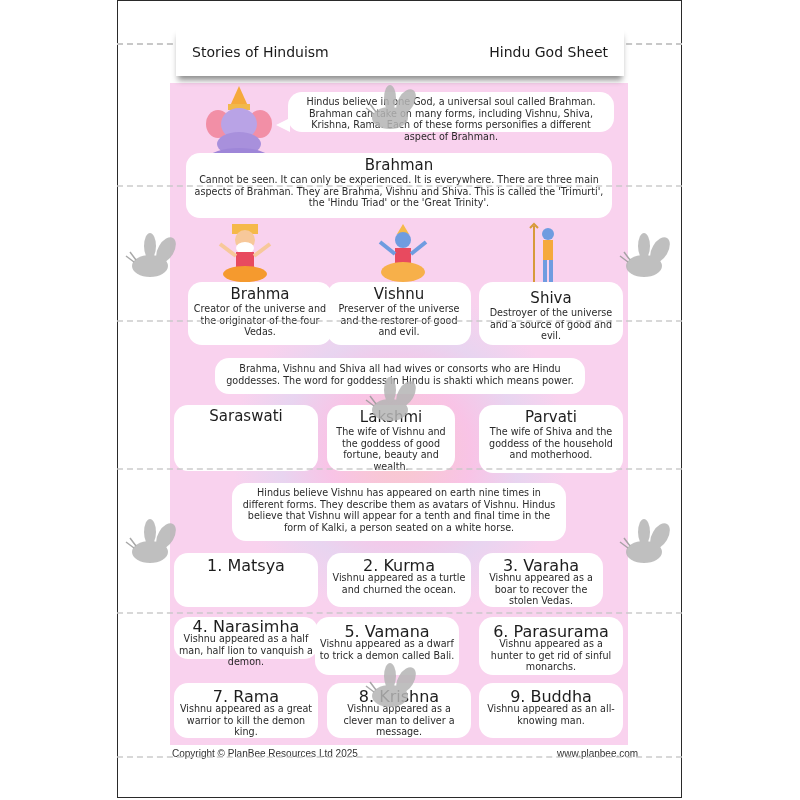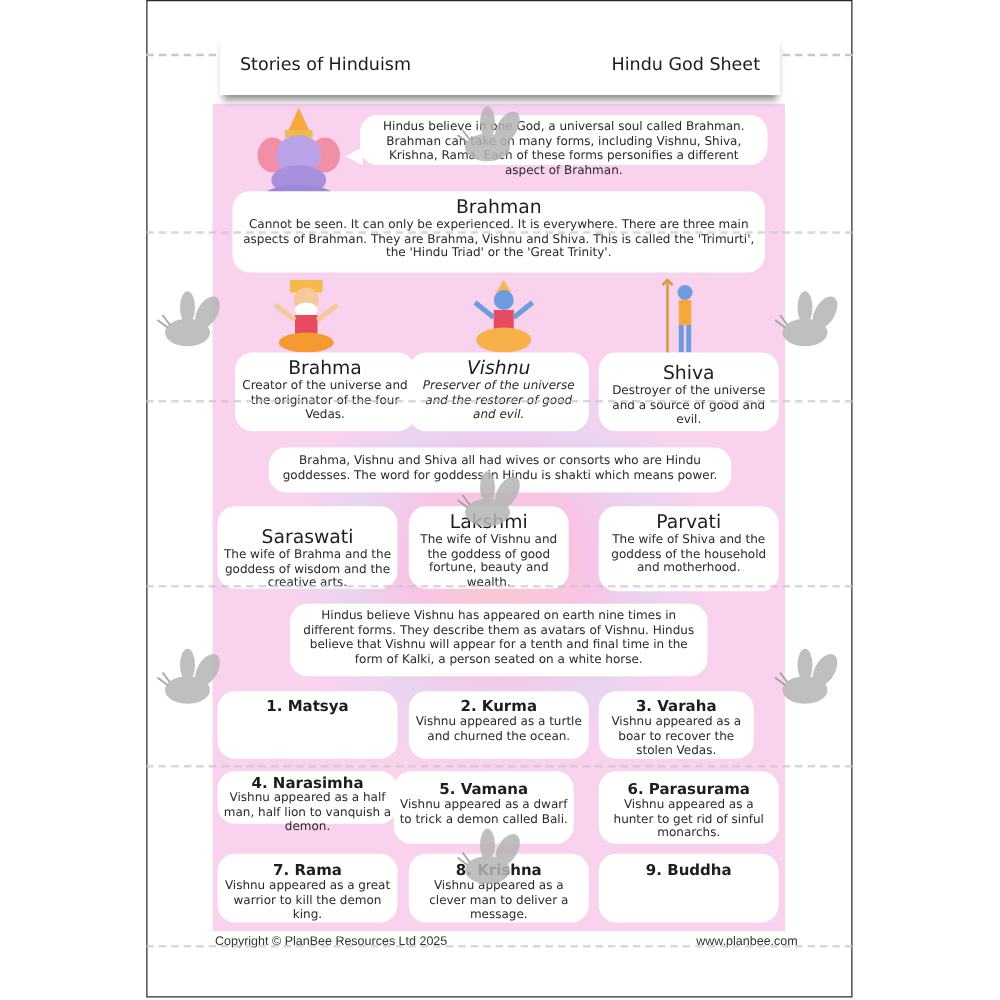--- a/index.html
+++ b/index.html
@@ -6,21 +6,21 @@
   body { width:800px; height:800px; position:relative; overflow:hidden; font-family:"Liberation Sans", sans-serif; }
   .page { position:absolute; left:117px; top:0; width:565px; height:798px; background:#ffffff; border:1px solid #2a2a2a; box-sizing:border-box; }
   .grid-line { position:absolute; border-color:#c8c8c8; border-style:dashed; }
   .header { position:absolute; left:176px; top:28px; width:448px; height:48px; background:#ffffff; box-shadow:0 6px 6px -2px rgba(0,0,0,0.45); display:flex; align-items:center; justify-content:space-between; padding:0 16px; box-sizing:border-box; z-index:3; }
   .header span { font-size:14px; color:#1a1a1a; font-family:"DejaVu Sans", sans-serif; }
   .panel { position:absolute; left:170px; top:83px; width:458px; height:662px; background:#f9d2ee; z-index:1; overflow:hidden; }
   .mandala { position:absolute; border-radius:50%; opacity:0.35; }
   .card { position:absolute; background:#ffffff; border-radius:14px; text-align:center; color:#2a2a2a; font-family:"DejaVu Sans", sans-serif; box-sizing:border-box; z-index:2; }
   .card .title { display:block; font-size:15px; line-height:17px; color:#1d1d1d; }
   .card .text { display:block; font-size:9.6px; line-height:11.5px; }
-  .card .atitle { display:block; font-size:12px; font-weight:bold; line-height:13px; color:#1d1d1d; }
+  .card .atitle { display:block; font-size:16px; font-weight:normal; line-height:13px; color:#1d1d1d; }
   .speech { position:absolute; background:#fff; z-index:2; }
   .figure { position:absolute; z-index:2; }
   .footer { position:absolute; top:748px; font-size:10px; color:#333; font-family:"Liberation Sans", sans-serif; z-index:3; }
   .bee { position:absolute; z-index:4; opacity:0.85; }
 </style>
 </head>
 <body>
 
 <div class="page"></div>
 
@@ -92,36 +92,35 @@
     <rect x="15" y="18" width="10" height="20" fill="#f5a93c"></rect>
     <rect x="15" y="38" width="4" height="22" fill="#6f9ce0"></rect>
     <rect x="21" y="38" width="4" height="22" fill="#6f9ce0"></rect>
   </svg>
 </div>
 
 <div class="card" style="left:188px;top:282px;width:144px;height:63px;padding:4px 4px;">
   <span class="title">Brahma</span>
   <span class="text">Creator of the universe and the originator of the four Vedas.</span>
 </div>
-<div class="card" style="left:327px;top:282px;width:144px;height:63px;padding:4px 4px;font-style:italic;">
+<div class="card" style="left:327px;top:282px;width:144px;height:63px;padding:4px 4px;">
   <span class="title">Vishnu</span>
   <span class="text">Preserver of the universe and the restorer of good and evil.</span>
 </div>
 <div class="card" style="left:479px;top:282px;width:144px;height:63px;padding:8px 4px 4px;">
   <span class="title">Shiva</span>
   <span class="text">Destroyer of the universe and a source of good and evil.</span>
 </div>
 
 <div class="card" style="left:215px;top:358px;width:370px;height:36px;padding:5px 8px;">
   <span class="text">Brahma, Vishnu and Shiva all had wives or consorts who are Hindu goddesses. The word for goddess in Hindu is shakti which means power.</span>
 </div>
 
-<div class="card" style="left:174px;top:405px;width:144px;height:66px;padding:16px 4px;">
+<div class="card" style="left:174px;top:405px;width:144px;height:66px;padding:3px 4px;">
   <span class="title">Saraswati</span>
-  <span class="text">The wife of Brahma and the goddess of wisdom and the creative arts.</span>
 </div>
 <div class="card" style="left:327px;top:405px;width:128px;height:66px;padding:4px 4px;">
   <span class="title">Lakshmi</span>
   <span class="text">The wife of Vishnu and the goddess of good fortune, beauty and wealth.</span>
 </div>
 <div class="card" style="left:479px;top:405px;width:144px;height:68px;padding:4px 4px;">
   <span class="title">Parvati</span>
   <span class="text">The wife of Shiva and the goddess of the household and motherhood.</span>
 </div>
 
@@ -157,20 +156,21 @@
 <div class="card" style="left:174px;top:683px;width:144px;height:55px;padding:7px 4px;">
   <span class="atitle">7. Rama</span>
   <span class="text">Vishnu appeared as a great warrior to kill the demon king.</span>
 </div>
 <div class="card" style="left:327px;top:683px;width:144px;height:55px;padding:7px 4px;">
   <span class="atitle">8. Krishna</span>
   <span class="text">Vishnu appeared as a clever man to deliver a message.</span>
 </div>
 <div class="card" style="left:479px;top:683px;width:144px;height:55px;padding:7px 4px;">
   <span class="atitle">9. Buddha</span>
+  <span class="text">Vishnu appeared as an all-knowing man.</span>
 </div>
 
 <div class="bee" style="left:120px;top:232px;">
   <svg width="60" height="56" viewBox="0 0 60 56">
       <ellipse cx="30" cy="34" rx="18" ry="11" fill="#b5b5b5"></ellipse>
       <ellipse cx="30" cy="14" rx="6" ry="13" fill="#b5b5b5"></ellipse>
       <ellipse cx="46" cy="18" rx="8" ry="14" fill="#b5b5b5" transform="rotate(30 46 18)"></ellipse>
       <path d="M14 30 L6 24 M16 28 L10 20" stroke="#999" stroke-width="1.5" fill="none"></path>
     </svg>
 </div>

